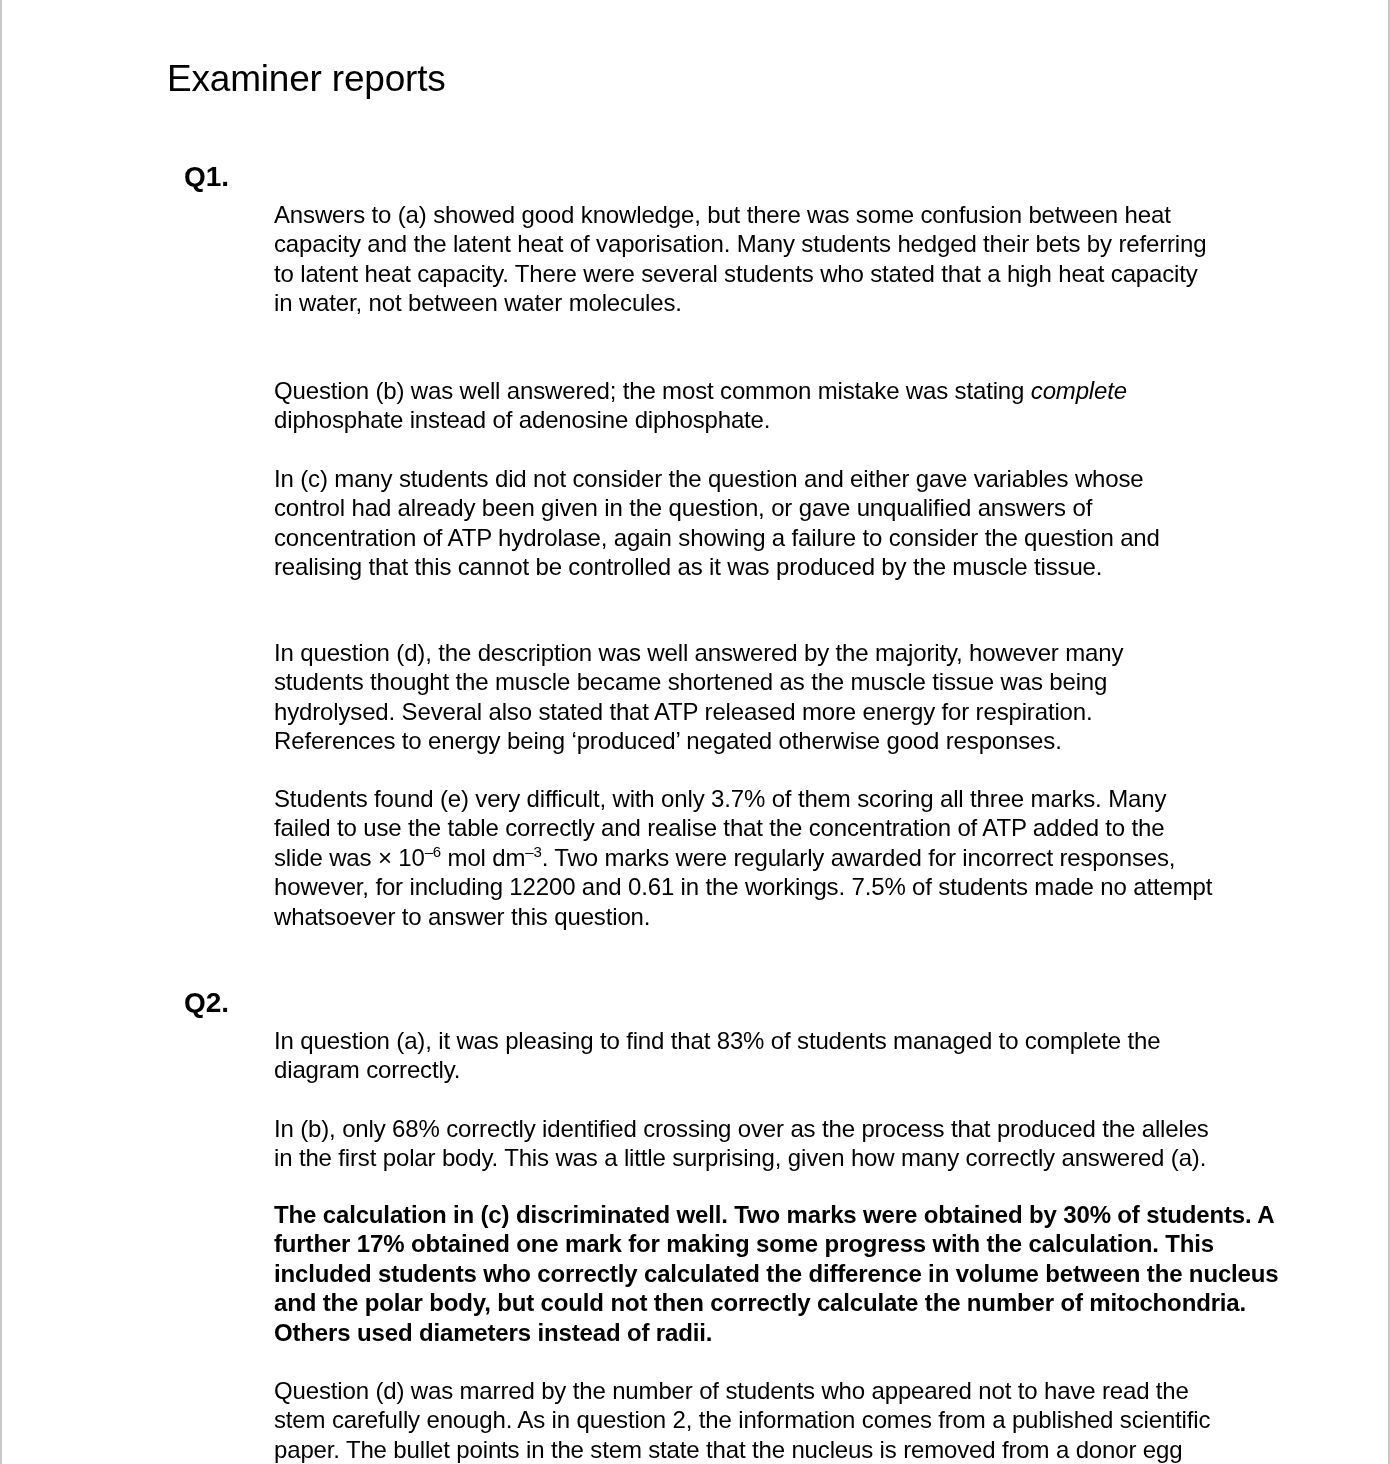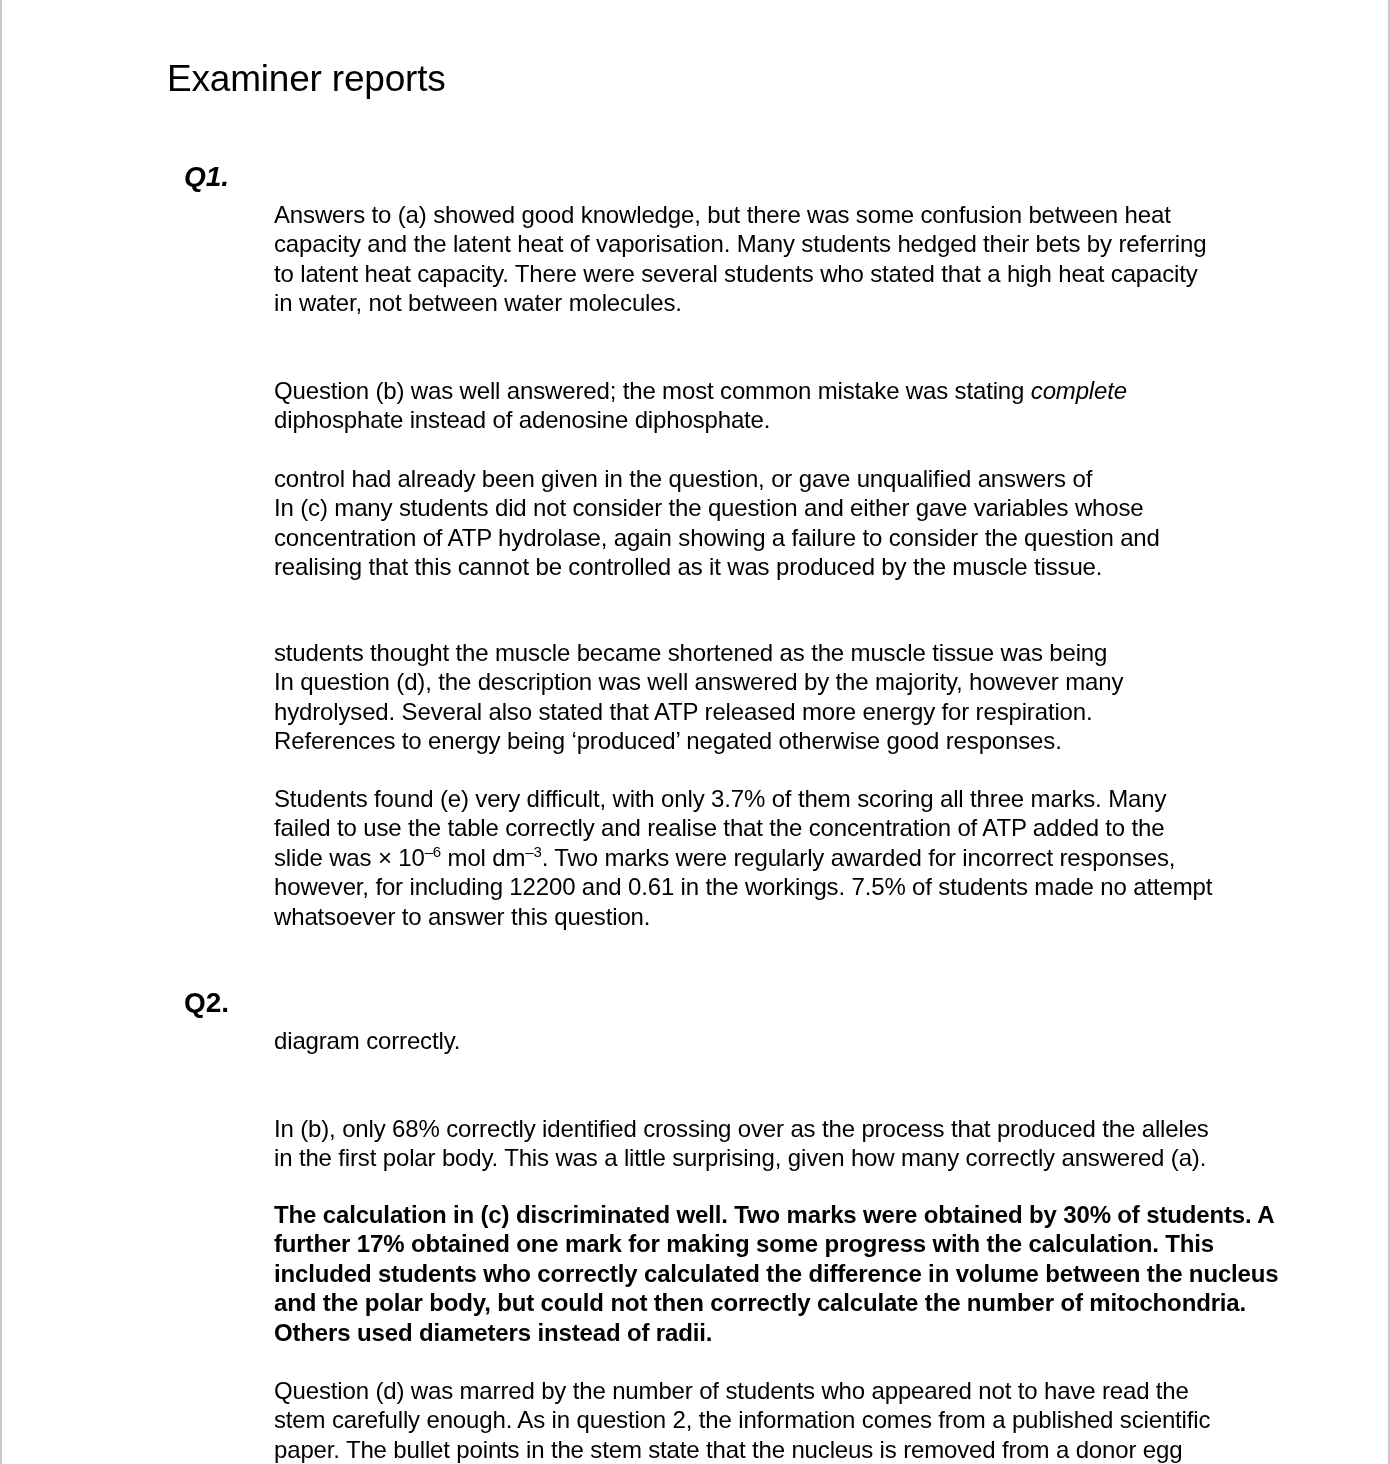--- a/index.html
+++ b/index.html
@@ -16,59 +16,60 @@
   sup { font-size: 15px; line-height: 0; vertical-align: 9px; }
 </style>
 </head>
 <body>
 
 <div class="page-border-left"></div>
 <div class="page-border-right"></div>
 
 <div class="title">Examiner reports</div>
 
-<div class="qhead" style="top:160px;font-style:italic;">Q1.</div>
+<div class="qhead" style="top:160px;">Q1.</div>
 
 <div class="para" style="top:200px;">
   <span class="ln">Answers to (a) showed good knowledge, but there was some confusion between heat</span>
   <span class="ln">capacity and the latent heat of vaporisation. Many students hedged their bets by referring</span>
   <span class="ln">to latent heat capacity. There were several students who stated that a high heat capacity</span>
   <span class="ln">in water, not between water molecules.</span>
 </div>
 
 <div class="para" style="top:376px;">
   <span class="ln"><span>Question (b) was well answered; the most common mistake was stating </span><i>complete</i></span>
   <span class="ln">diphosphate instead of adenosine diphosphate.</span>
 </div>
 
 <div class="para" style="top:464px;">
+  <span class="ln">In (c) many students did not consider the question and either gave variables whose</span>
   <span class="ln">control had already been given in the question, or gave unqualified answers of</span>
-  <span class="ln">In (c) many students did not consider the question and either gave variables whose</span>
   <span class="ln">concentration of ATP hydrolase, again showing a failure to consider the question and</span>
   <span class="ln">realising that this cannot be controlled as it was produced by the muscle tissue.</span>
 </div>
 
 <div class="para" style="top:638px;">
+  <span class="ln">In question (d), the description was well answered by the majority, however many</span>
   <span class="ln">students thought the muscle became shortened as the muscle tissue was being</span>
-  <span class="ln">In question (d), the description was well answered by the majority, however many</span>
   <span class="ln">hydrolysed. Several also stated that ATP released more energy for respiration.</span>
   <span class="ln">References to energy being ‘produced’ negated otherwise good responses.</span>
 </div>
 
 <div class="para" style="top:784px;">
   <span class="ln">Students found (e) very difficult, with only 3.7% of them scoring all three marks. Many</span>
   <span class="ln">failed to use the table correctly and realise that the concentration of ATP added to the</span>
   <span class="ln"><span>slide was × 10</span><sup>–6</sup><span> mol dm</span><sup>–3</sup><span>. Two marks were regularly awarded for incorrect responses,</span></span>
   <span class="ln">however, for including 12200 and 0.61 in the workings. 7.5% of students made no attempt</span>
   <span class="ln">whatsoever to answer this question.</span>
 </div>
 
 <div class="qhead" style="top:986px;">Q2.</div>
 
 <div class="para" style="top:1026px;">
+  <span class="ln">In question (a), it was pleasing to find that 83% of students managed to complete the</span>
   <span class="ln">diagram correctly.</span>
 </div>
 
 <div class="para" style="top:1114px;">
   <span class="ln">In (b), only 68% correctly identified crossing over as the process that produced the alleles</span>
   <span class="ln">in the first polar body. This was a little surprising, given how many correctly answered (a).</span>
 </div>
 
 <div class="para" style="top:1200px;font-weight:bold;">
   <span class="ln">The calculation in (c) discriminated well. Two marks were obtained by 30% of students. A</span>

